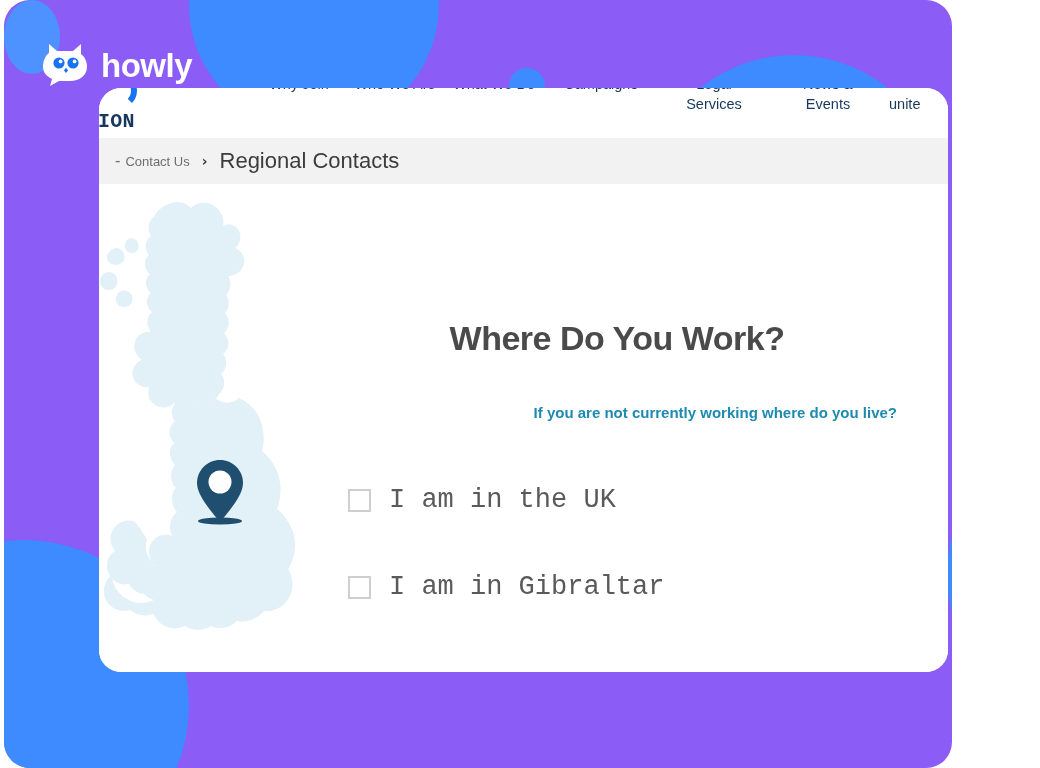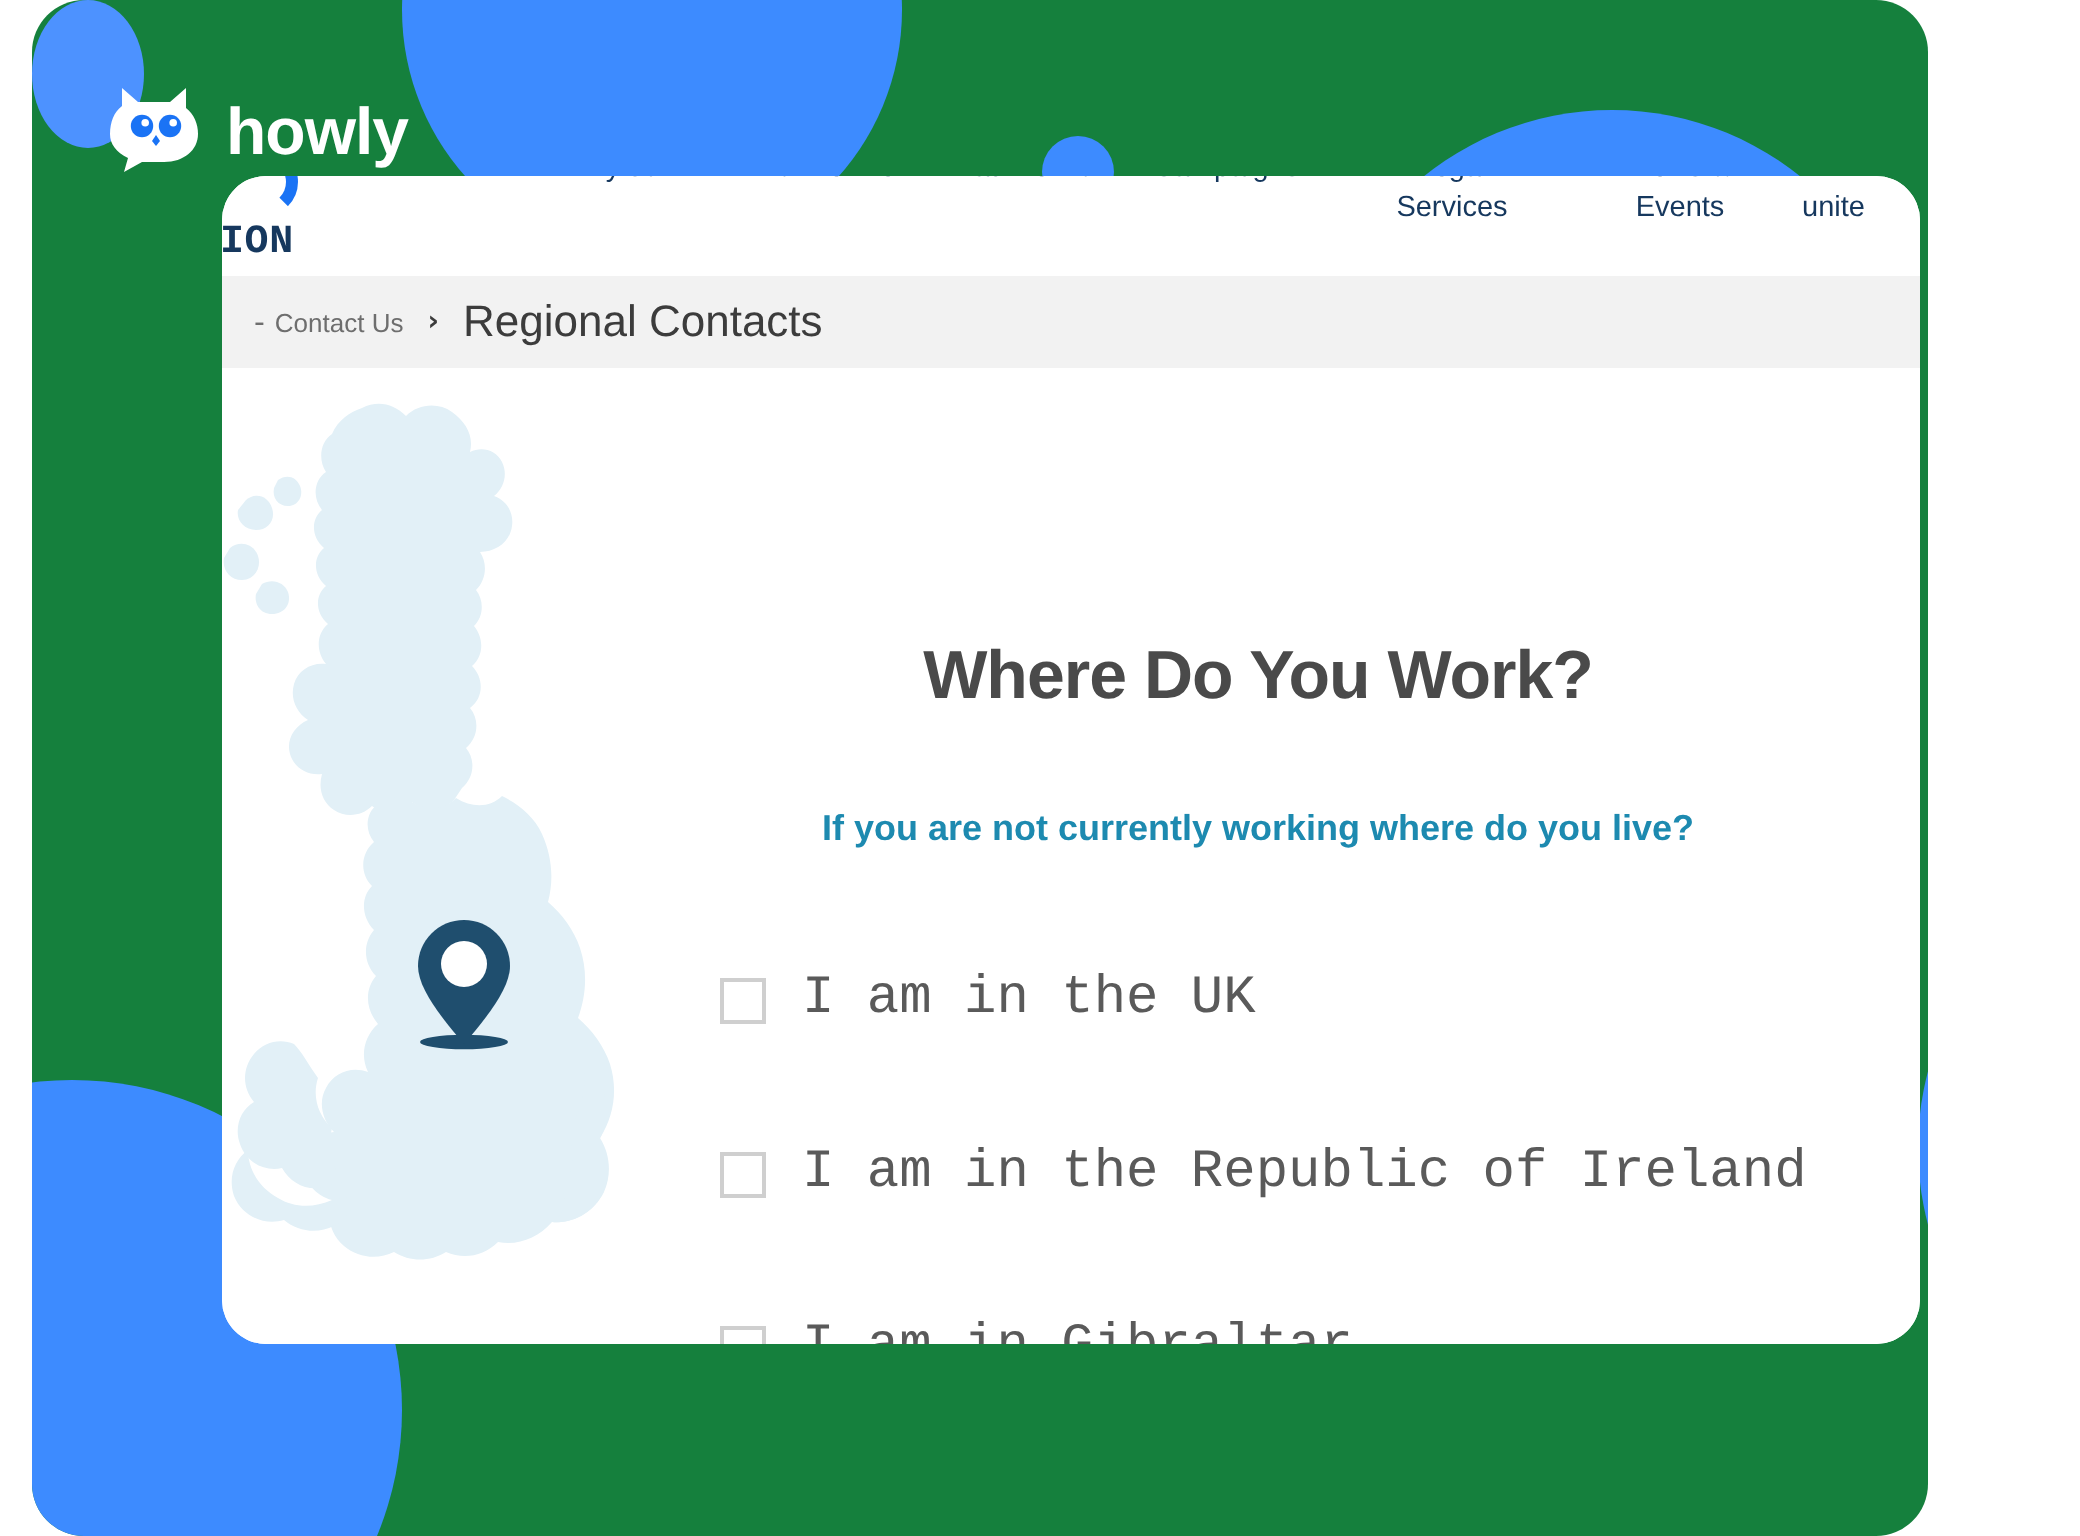--- a/index.html
+++ b/index.html
@@ -4,23 +4,23 @@
 <style>
   * { margin:0; padding:0; box-sizing:border-box; }
   html, body {
     width:1040px; height:768px; overflow:hidden;
     background:#ffffff;
     font-family:"DejaVu Sans", sans-serif;
   }
 
   
   #canvas {
-    position:absolute; left:16px; top:0;
+    position:absolute; left:4px; top:0;
     width:948px; height:768px;
-    background:#15803d;
+    background:#8b5cf6;
     border-radius:26px;
     overflow:hidden;
   }
 
   
   .deco { position:absolute; border-radius:50%; background:#3d8bff; }
   #deco-top       { left:185px;  top:-120px;  width:250px; height:250px; }
   #deco-topright  { left:640px;  top:55px;    width:300px; height:300px; }
   #deco-tiny      { left:505px;  top:68px;    width:36px;  height:36px;  }
   #deco-right     { left:943px;  top:424px;   width:300px; height:300px; }
@@ -127,22 +127,22 @@
   #title {
     position:absolute; left:238px; top:135px;
     width:560px; text-align:center;
     font-size:34px; font-weight:bold;
     color:#4a4a4a;
     font-family:"Liberation Sans", sans-serif;
     letter-spacing:-0.5px;
   }
   #subtitle {
     position:absolute; left:238px; top:220px;
-    width:560px; text-align:center;
-    font-size:18px; font-weight:bold;
+    width:560px; text-align:right;
+    font-size:15px; font-weight:bold;
     color:#1d8ab0;
     font-family:"Liberation Sans", sans-serif;
   }
 
   
   #options { position:absolute; left:249px; top:300px; }
   .option-row {
     display:flex; align-items:center;
     height:32px; margin-bottom:55px;
     cursor:pointer;
@@ -311,23 +311,19 @@
       <div id="title">Where Do You Work?</div>
       <div id="subtitle">If you are not currently working where do you live?</div>
 
       <div id="options">
         <label class="option-row">
           <span class="checkbox"></span>
           <span class="option-label">I am in the UK</span>
         </label>
         <label class="option-row">
           <span class="checkbox"></span>
-          <span class="option-label">I am in the Republic of Ireland</span>
-        </label>
-        <label class="option-row">
-          <span class="checkbox"></span>
           <span class="option-label">I am in Gibraltar</span>
         </label>
       </div>
 
     </div>
   </div>
 </div>
 
 </body></html>

